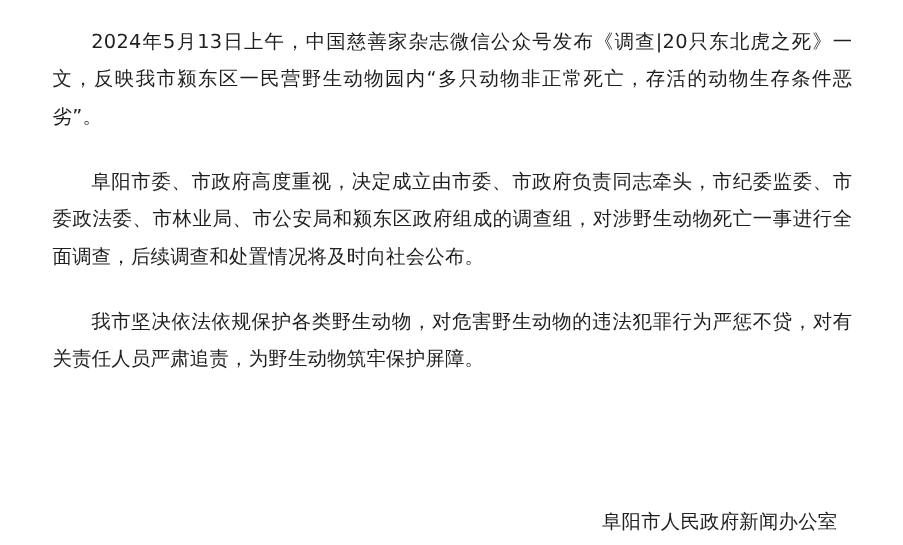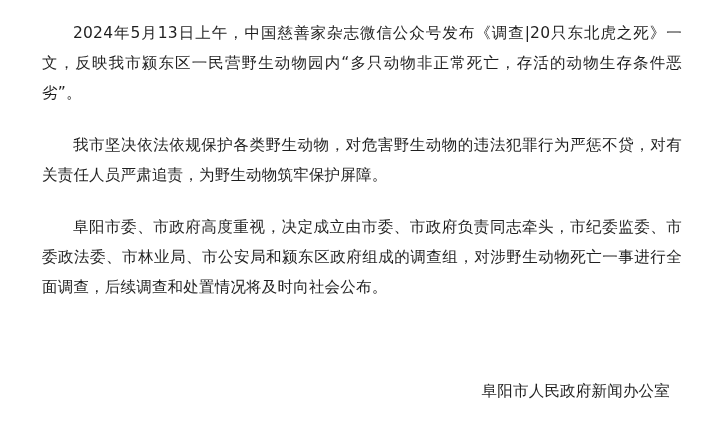--- a/index.html
+++ b/index.html
@@ -11,21 +11,21 @@
     height: 436px;
     background: #ffffff;
     font-family: "DejaVu Sans", "Liberation Sans", sans-serif;
     color: #222222;
     overflow: hidden;
   }
   .document {
     box-sizing: border-box;
     width: 722px;
     height: 436px;
-    padding: 18px 40px 26px 42px;
+    padding: 18px 40px 0 42px;
     display: flex;
     flex-direction: column;
   }
   .para {
     font-size: 15.5px;
     line-height: 30px;
     text-align: justify;
     text-justify: inter-ideograph;
     text-indent: 2em;
     margin: 0 0 22px 0;
@@ -51,21 +51,21 @@
     margin-left: 16px;
   }
 </style>
 </head>
 <body>
 
 <div class="document">
 
   <p class="para">2024年5月13日上午，中国慈善家杂志微信公众号发布《调查|20只东北虎之死》一文，反映我市颍东区一民营野生动物园内“多只动物非正常死亡，存活的动物生存条件恶劣”。</p>
 
+  <p class="para">阜阳市委、市政府高度重视，决定成立由市委、市政府负责同志牵头，市纪委监委、市委政法委、市林业局、市公安局和颍东区政府组成的调查组，对涉野生动物死亡一事进行全面调查，后续调查和处置情况将及时向社会公布。</p>
+
   <p class="para">我市坚决依法依规保护各类野生动物，对危害野生动物的违法犯罪行为严惩不贷，对有关责任人员严肃追责，为野生动物筑牢保护屏障。</p>
-
-  <p class="para">阜阳市委、市政府高度重视，决定成立由市委、市政府负责同志牵头，市纪委监委、市委政法委、市林业局、市公安局和颍东区政府组成的调查组，对涉野生动物死亡一事进行全面调查，后续调查和处置情况将及时向社会公布。</p>
 
   <div class="signature-block">
     <div class="sign-line">阜阳市人民政府新闻办公室</div>
   </div>
 
 </div>
 
 </body></html>

